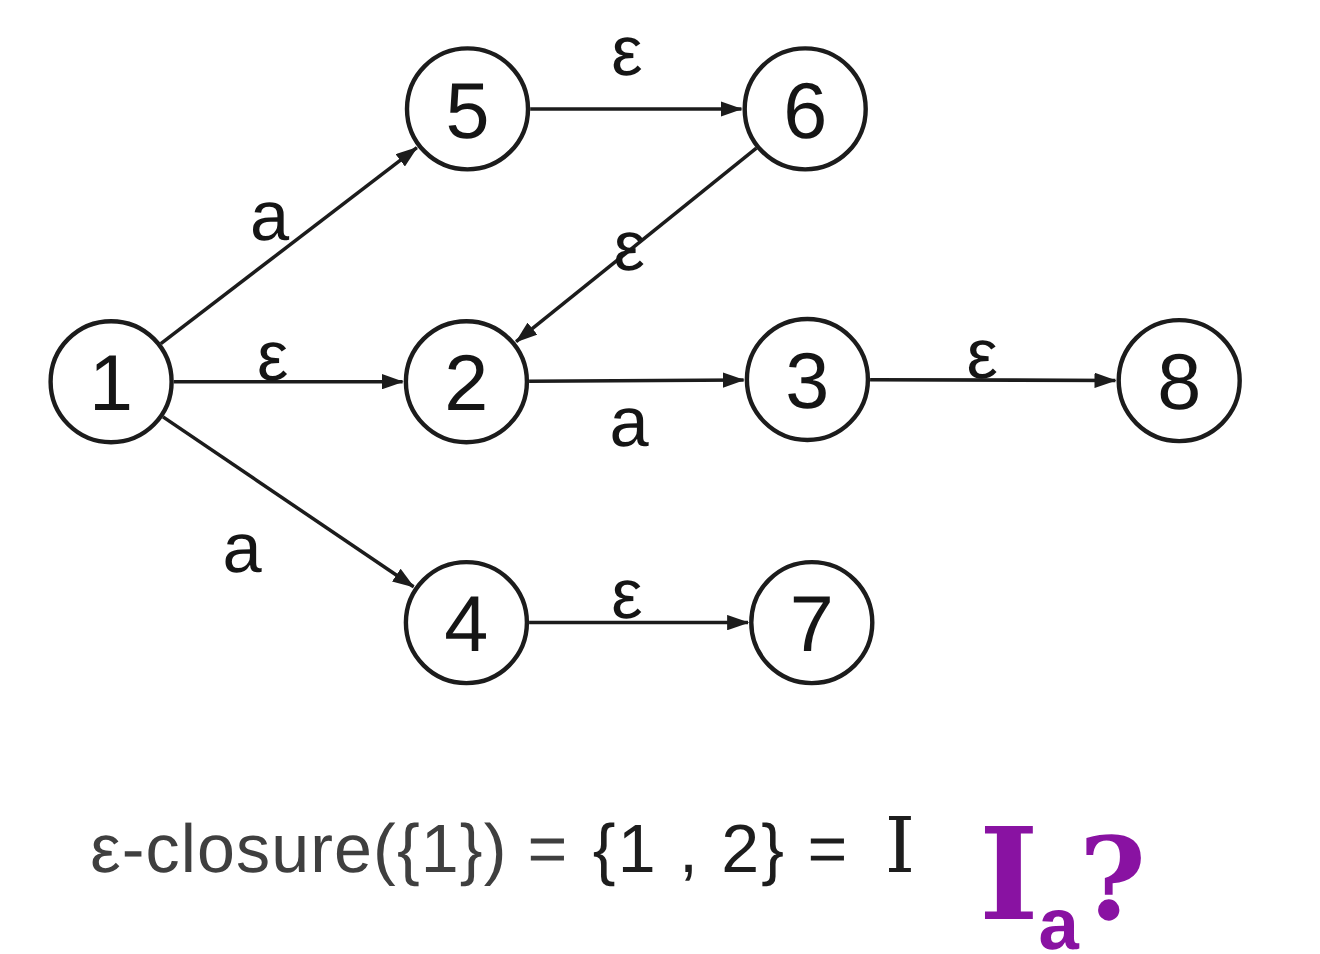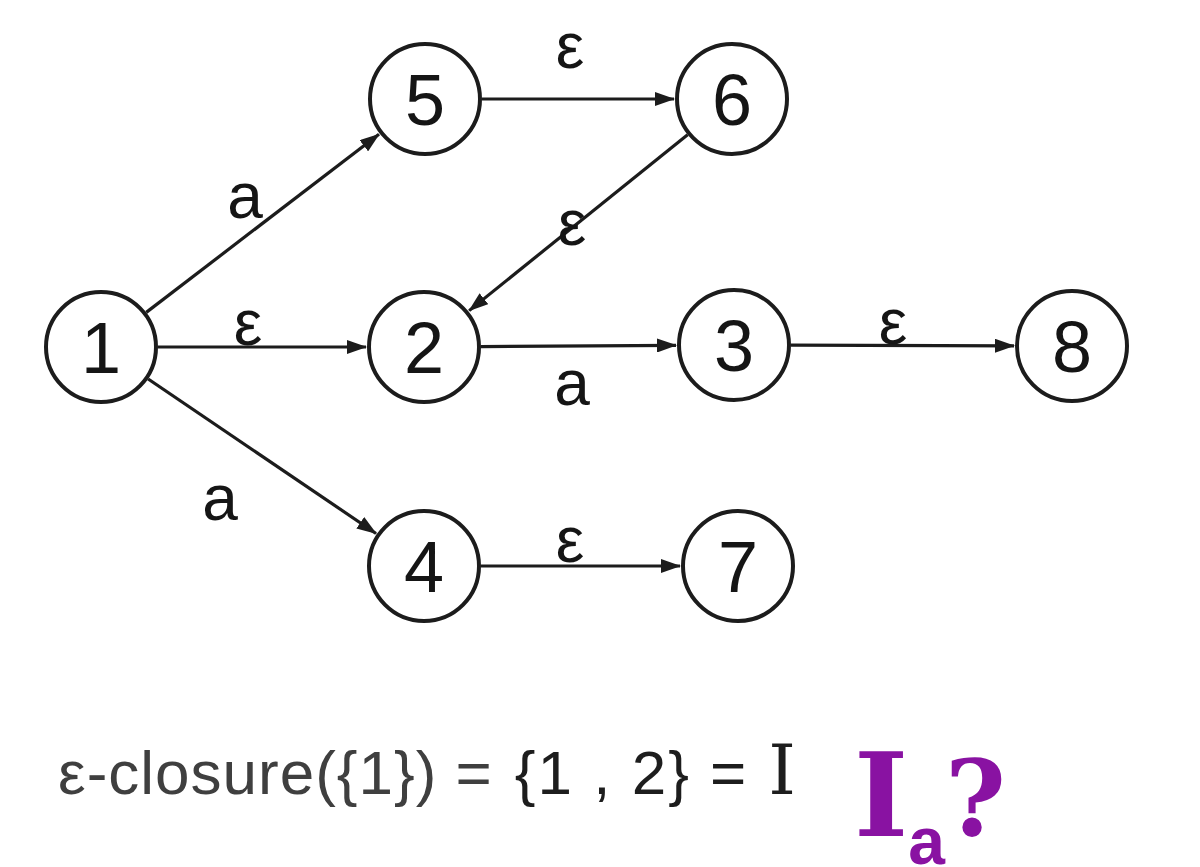--- a/index.html
+++ b/index.html
@@ -17,22 +17,22 @@
   .node-circle{fill:#ffffff;stroke:var(--diagram-stroke);stroke-width:4;}
   .node-label{font-family:"Liberation Sans",sans-serif;font-size:72px;fill:#151515;
     text-anchor:middle;}
   .edge-line{stroke:var(--diagram-stroke);stroke-width:3.2;fill:none;}
   .edge-label{font-family:"Liberation Sans",sans-serif;font-size:64px;fill:#151515;
     text-anchor:middle;}
   .arrow-head{fill:var(--diagram-stroke);}
 
   .formula{position:absolute;left:58px;top:695px;display:flex;align-items:baseline;
     white-space:pre;line-height:1;}
-  .f-lhs{font-size:62px;color:var(--formula-text);margin-right:22px;letter-spacing:1px;}
-  .f-mid{font-size:62px;color:var(--formula-result);margin-right:20px;letter-spacing:2px;}
+  .f-lhs{font-size:62px;color:var(--formula-text);margin-right:22px;letter-spacing:1px;margin-left:24px;}
+  .f-mid{font-size:62px;color:var(--formula-result);margin-right:32px;letter-spacing:2px;}
   .f-set{font-family:"DejaVu Serif",serif;font-size:70px;color:var(--formula-result);}
   .f-q{position:relative;top:42px;margin-left:58px;color:var(--accent-purple);}
   .q-base{font-family:"DejaVu Serif",serif;font-size:116px;font-weight:bold;}
   .q-sub{font-size:66px;vertical-align:-28px;font-weight:bold;}
   .q-mark{font-family:"DejaVu Serif",serif;font-size:104px;font-weight:bold;}
 </style>
 </head>
 <body>
 
 <div class="stage">

